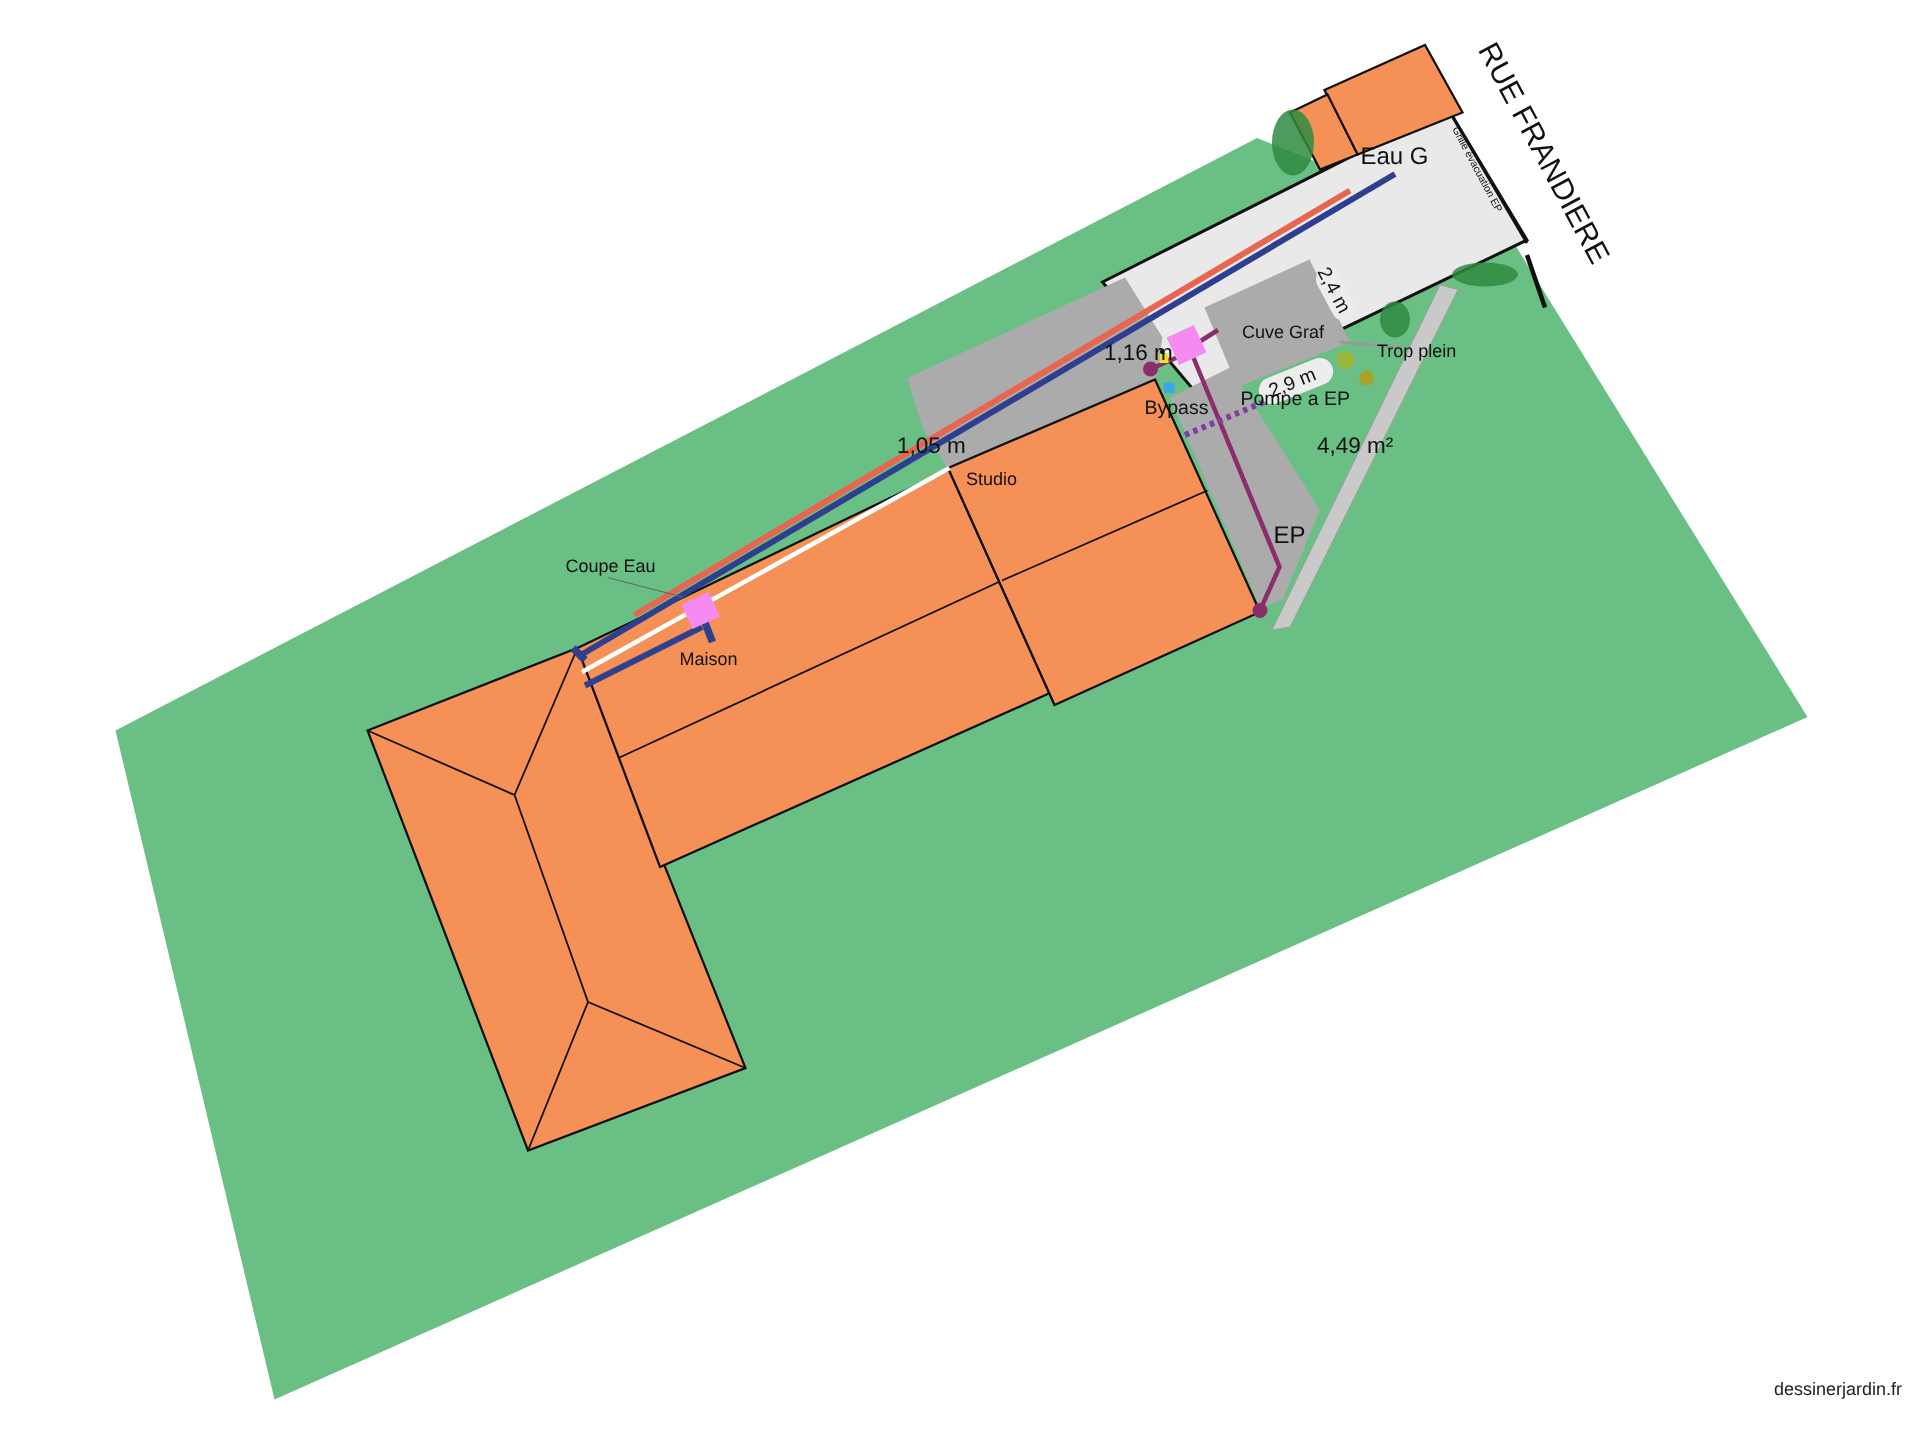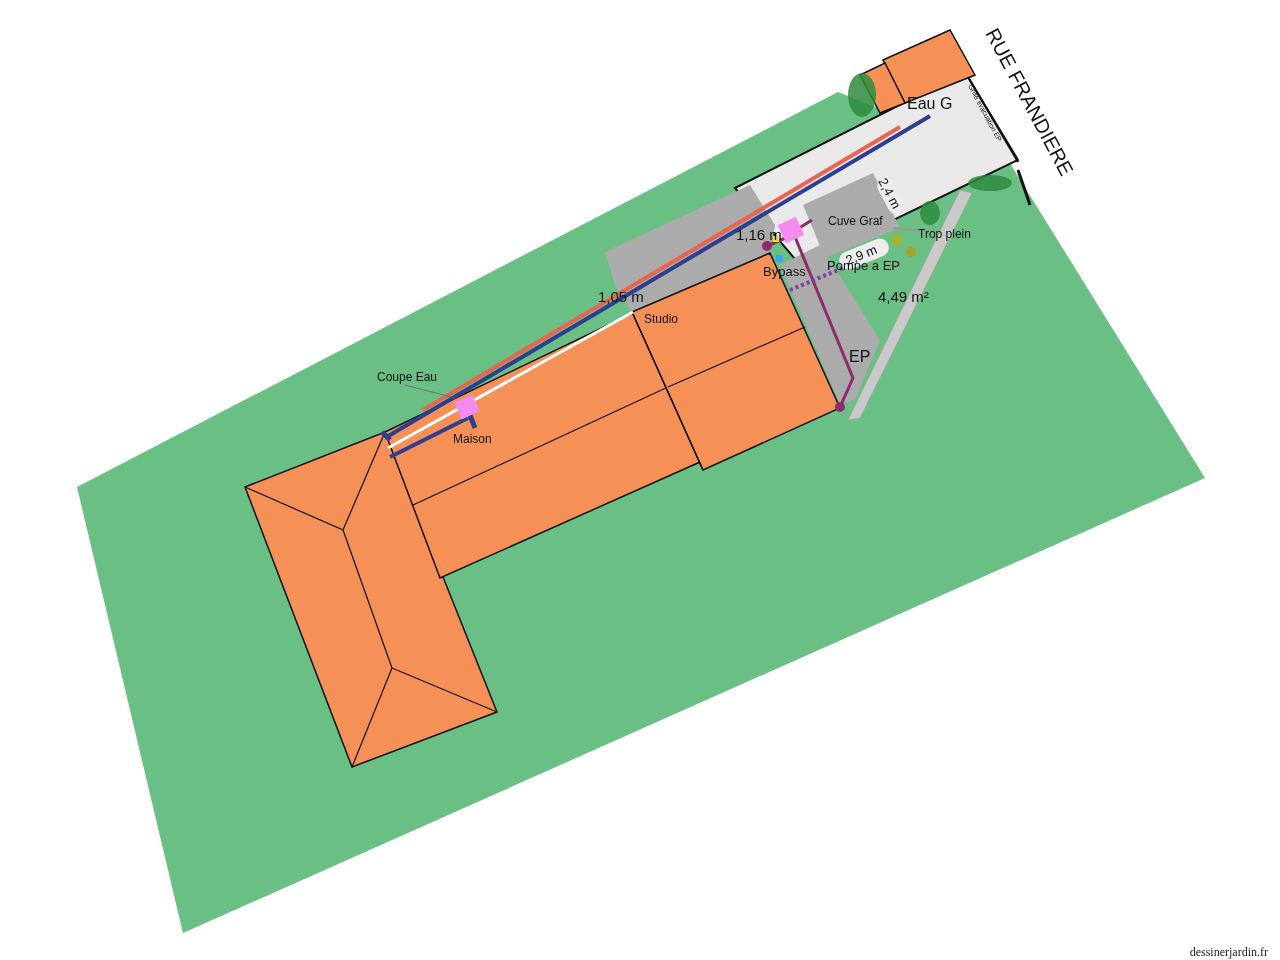--- a/index.html
+++ b/index.html
@@ -1,19 +1,19 @@
 <!DOCTYPE html>
 <html><head>
 <meta charset="utf-8">
 <style>
   html, body { margin:0; padding:0; background:#ffffff; }
   body { width:1280px; height:960px; position:relative; overflow:hidden; font-family:"Liberation Sans", sans-serif; }
   svg { position:absolute; left:0; top:0; }
   .lbl { font-family:"Liberation Sans", sans-serif; fill:#111111; }
-  .credit { position:absolute; right:12px; bottom:0; font-size:12px; color:#222222; font-family:Liberation Serif, serif; }
+  .credit { position:absolute; right:12px; bottom:27px; font-size:12px; color:#222222; font-family:Liberation Sans, sans-serif; }
 </style>
 </head>
 <body>
 
 <svg width="1280" height="960" viewBox="0 0 1280 960">
 
   <polygon points="77,487 838,92 1008,160 1205,478 183,933" fill="#6AC084"></polygon>
 
   <polygon points="735,188 965,72 1018,160 800,265" fill="#E9E9E9" stroke="#111" stroke-width="2"></polygon>
 

